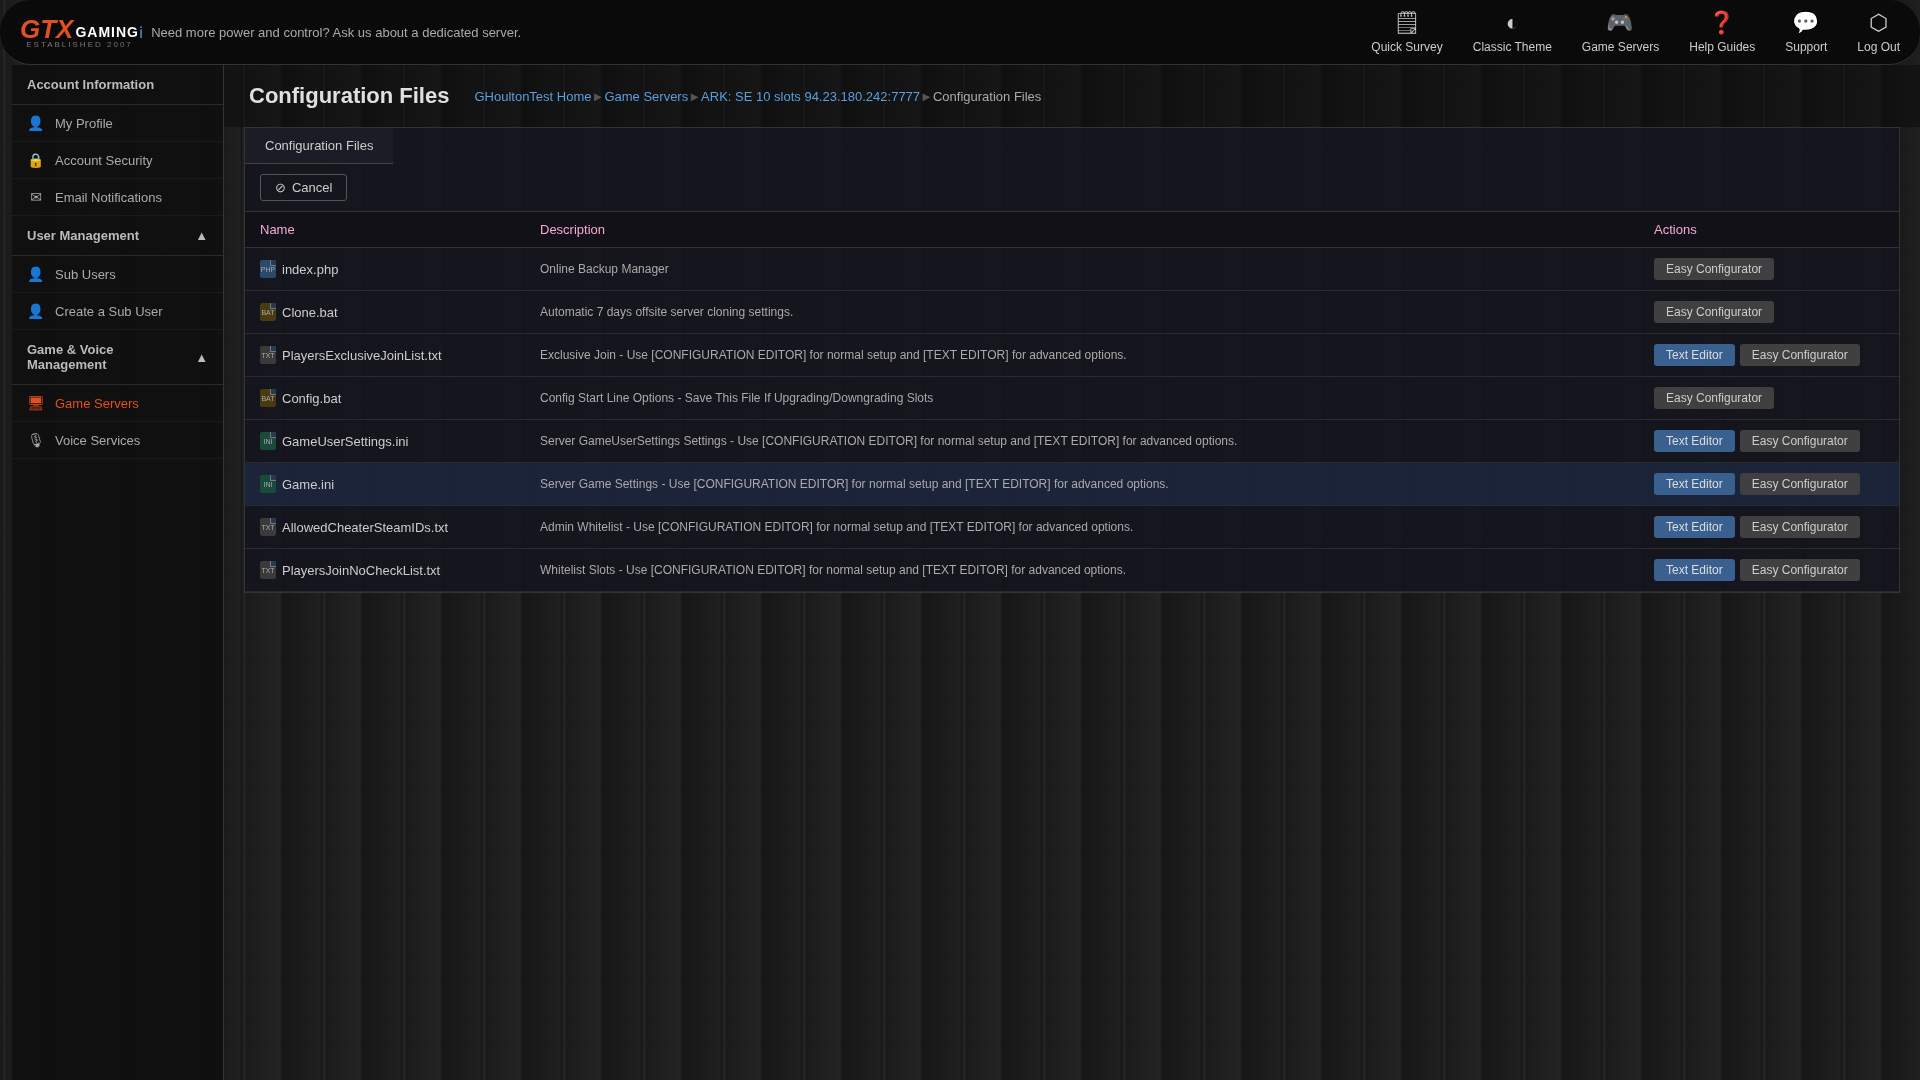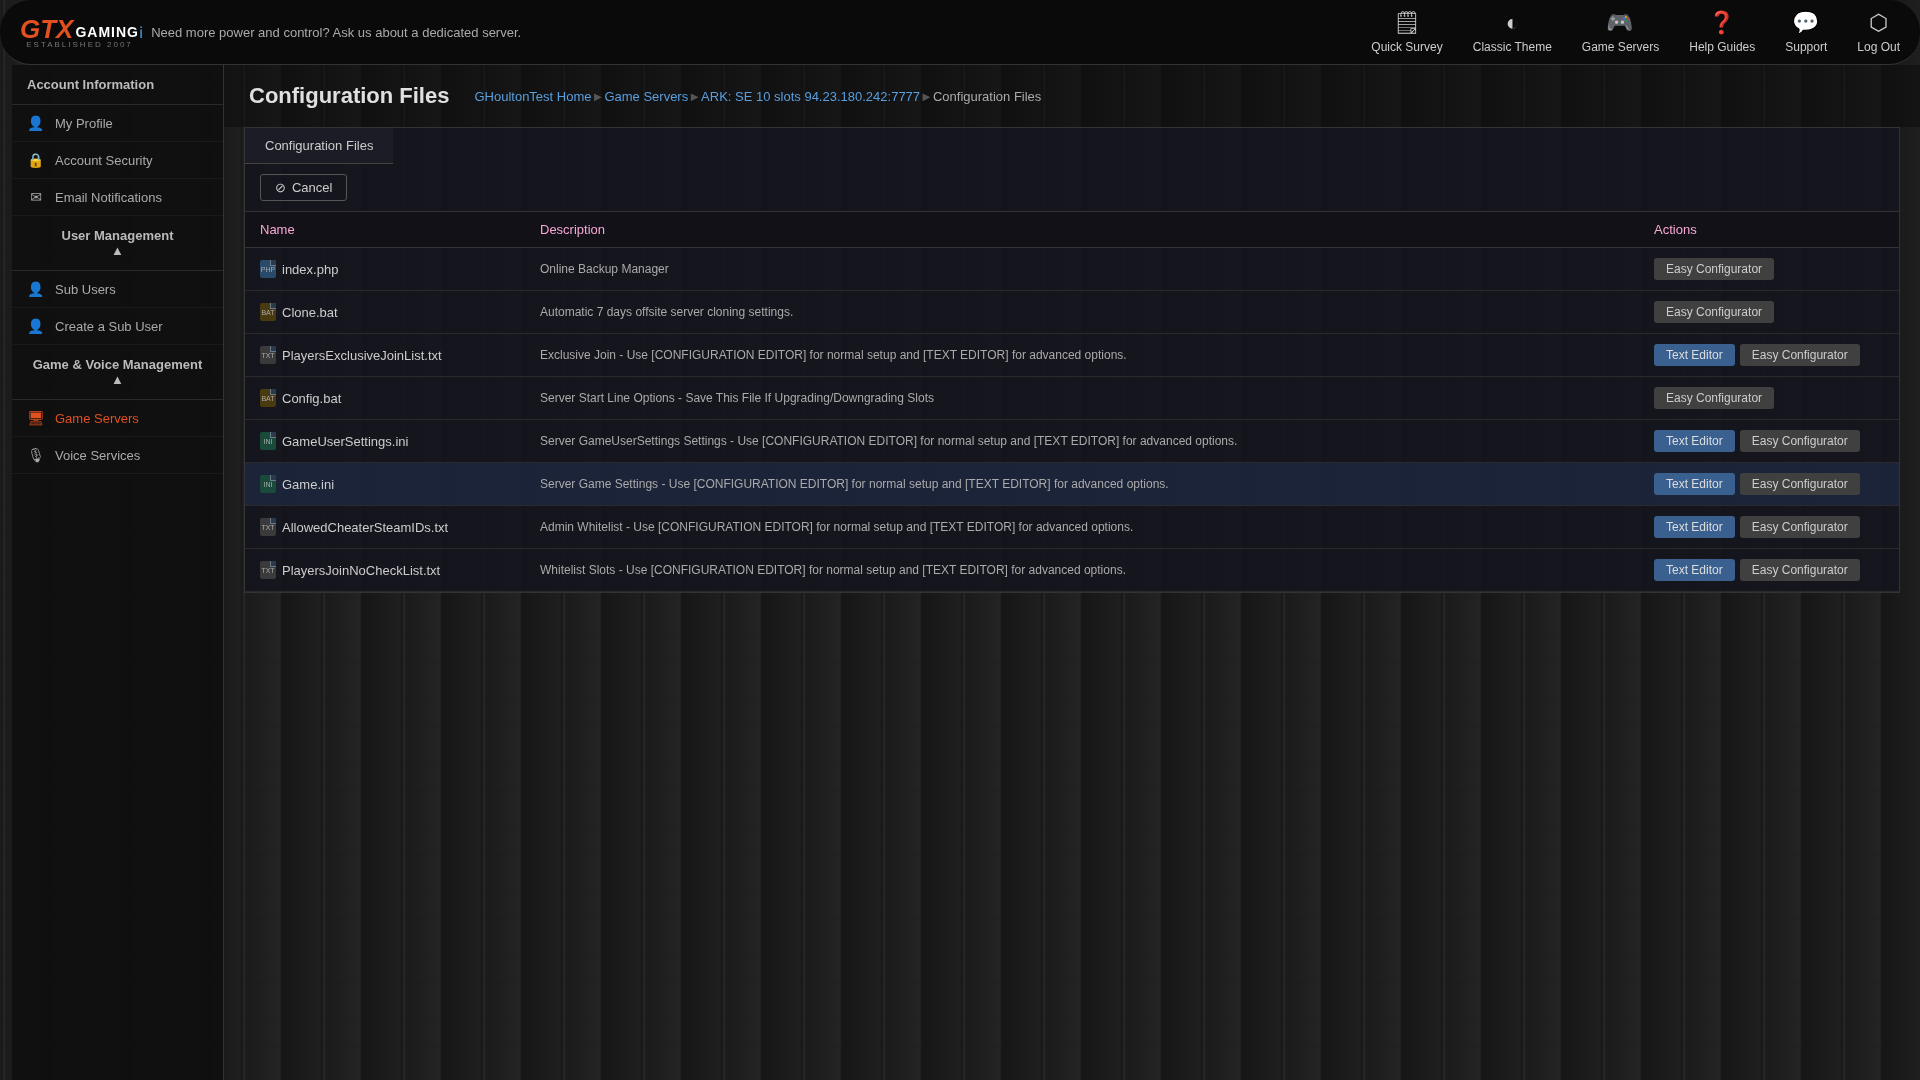--- a/index.html
+++ b/index.html
@@ -146,21 +146,20 @@
     .sidebar-section-collapsible {
       display: flex;
       align-items: center;
       justify-content: space-between;
       padding: 12px 15px;
       font-size: 13px;
       font-weight: bold;
       color: #bbb;
       border-bottom: 1px solid #2a2a2a;
       cursor: pointer;
-      flex-direction: column;
     }
 
     
     .main {
       flex: 1;
       padding: 0;
     }
 
     .page-header {
       display: flex;
@@ -480,21 +479,21 @@
             </tr>
             <tr>
               <td>
     <div class="name-cell">
       <span class="file-badge" style="background:#4a3a10;">
         <span style="font-size:7px;color:#aaa;position:relative;z-index:1;">BAT</span>
       </span>
       <span>Config.bat</span>
     </div>
   </td>
-              <td style="color: rgb(170, 170, 170); font-size: 12px;">Server Start Line Options - Save This File If Upgrading/Downgrading Slots</td>
+              <td style="color: rgb(170, 170, 170); font-size: 12px;">Config Start Line Options - Save This File If Upgrading/Downgrading Slots</td>
               <td class="actions-cell"><button class="action-btn btn-easy-configurator">Easy Configurator</button></td>
             </tr>
             <tr>
               <td>
     <div class="name-cell">
       <span class="file-badge" style="background:#1a4a3a;">
         <span style="font-size:7px;color:#aaa;position:relative;z-index:1;">INI</span>
       </span>
       <span>GameUserSettings.ini</span>
     </div>

